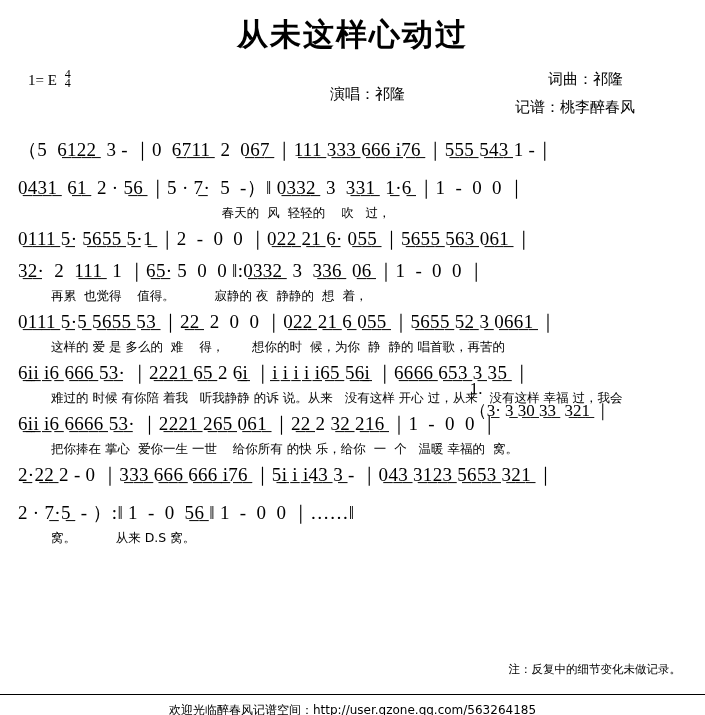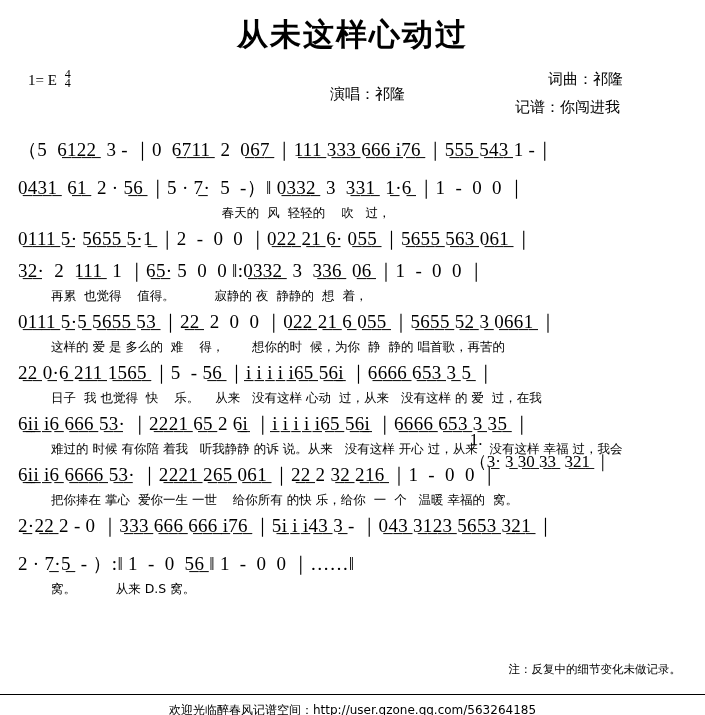--- a/index.html
+++ b/index.html
@@ -123,21 +123,21 @@
   <div class="meta">
     <div class="key">
       <span>1= E</span>
       <span class="frac">
         <b>4</b>
         <b class="bot">4</b>
       </span>
     </div>
     <div class="singer">演唱：祁隆</div>
     <div class="writer">词曲：祁隆</div>
-    <div class="notator">记谱：你闯进我</div>
+    <div class="notator">记谱：桃李醉春风</div>
   </div>
 
   <div class="lines">
 
     <div class="sysrow">
       <div class="notes">（5  6̲1̲2̲2̲  3 - ｜0  6̲7̲1̲1̲  2  0̲6̲7̲ ｜1̲1̲1̲ 3̲3̲3̲ 6̲6̲6̲ i̲7̲6̲ ｜5̲5̲5̲ 5̲4̲3̲ 1 -｜</div>
       <div class="lyrics empty"></div>
     </div>
 
     <div class="sysrow">
@@ -152,24 +152,20 @@
     <div class="sysrow">
       <div class="notes">3̲2̲·  2  1̲1̲1̲  1 ｜6̲5̲· 5  0  0 ‖:0̲3̲3̲2̲  3  3̲3̲6̲  0̲6̲ ｜1  -  0  0 ｜</div>
       <div class="lyrics">再累  也觉得    值得。          寂静的 夜  静静的  想  着，</div>
     </div>
 
     <div class="sysrow">
       <div class="notes">0̲1̲1̲1̲ 5̲·5̲ 5̲6̲5̲5̲ 5̲3̲ ｜2̲2̲  2  0  0 ｜0̲2̲2̲ 2̲1̲ 6̲ 0̲5̲5̲ ｜5̲6̲5̲5̲ 5̲2̲ 3̲ 0̲6̲6̲1̲ ｜</div>
       <div class="lyrics">这样的 爱 是 多么的  难    得，       想你的时  候，为你  静  静的 唱首歌，再苦的</div>
     </div>
 
-    <div class="sysrow">
-      <div class="notes">2̲2̲ 0̲·6̲ 2̲1̲1̲ 1̲5̲6̲5̲ ｜5  - 5̲6̲ ｜i̲ i̲ i̲ i̲ i̲6̲5̲ 5̲6̲i̲ ｜6̲6̲6̲6̲ 6̲5̲3̲ 3̲ 5̲ ｜</div>
-      <div class="lyrics">日子  我 也觉得  快    乐。    从来   没有这样 心动  过，从来   没有这样 的 爱  过，在我</div>
-    </div>
 
     <div class="sysrow">
       <div class="notes">6̲i̲i̲ i̲6̲ 6̲6̲6̲ 5̲3̲· ｜2̲2̲2̲1̲ 6̲5̲ 2 6̲i̲ ｜i̲ i̲ i̲ i̲ i̲6̲5̲ 5̲6̲i̲ ｜6̲6̲6̲6̲ 6̲5̲3̲ 3̲ 3̲5̲ ｜</div>
       <div class="lyrics">难过的 时候 有你陪 着我   听我静静 的诉 说。从来   没有这样 开心 过，从来   没有这样 幸福 过，我会</div>
       <div class="repeatbox">
         <span>1.</span>
         <span>（3̲· 3̲ 3̲0̲ 3̲3̲  3̲2̲1̲ ｜</span>
       </div>
     </div>
 

